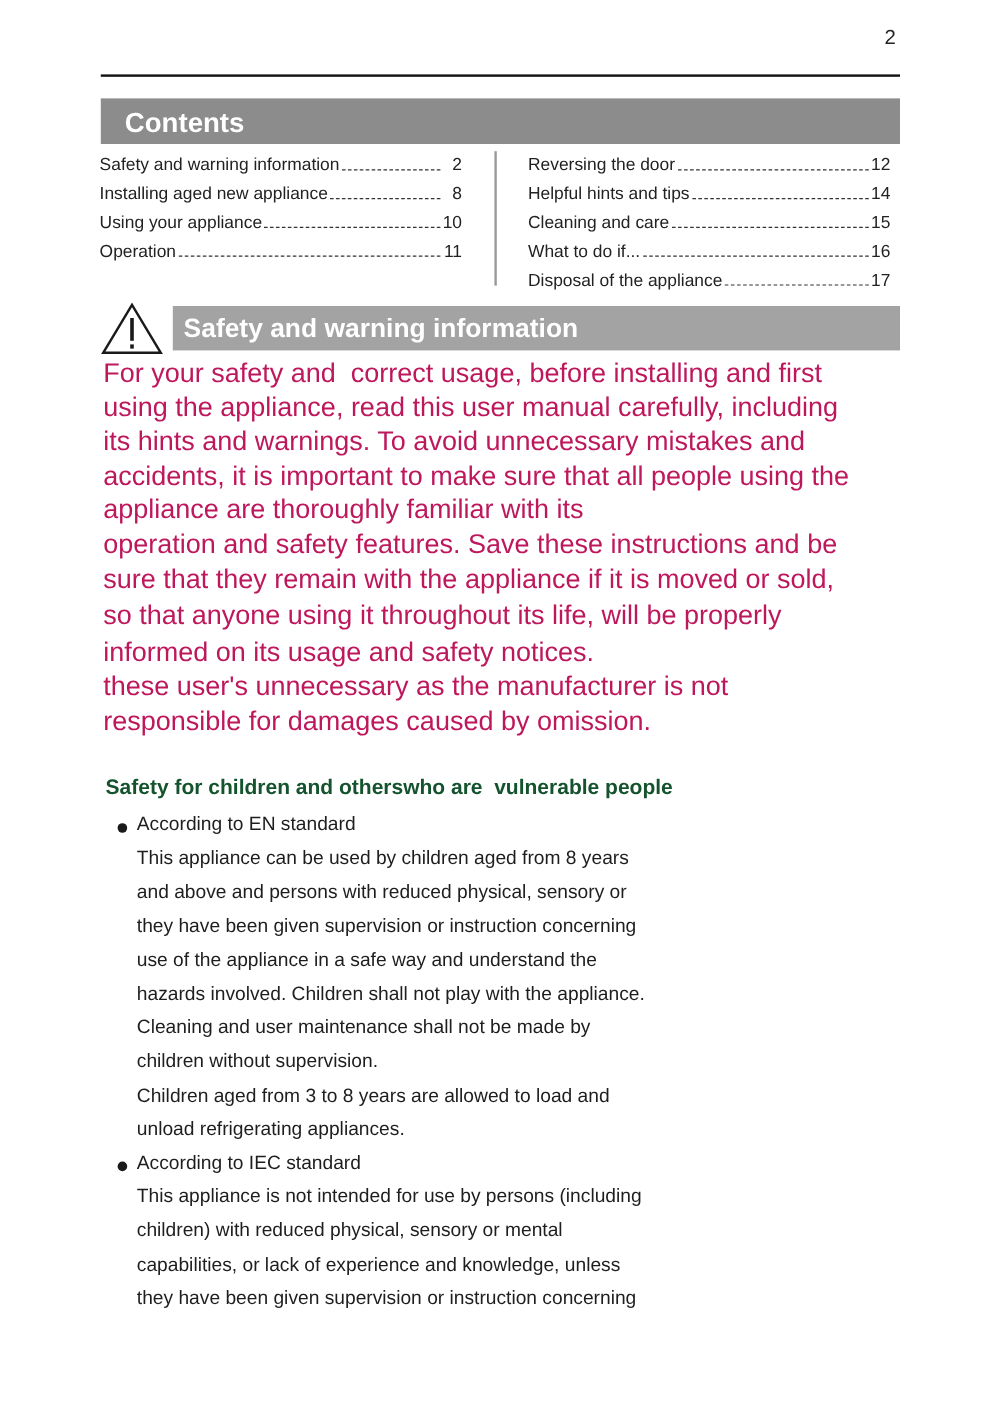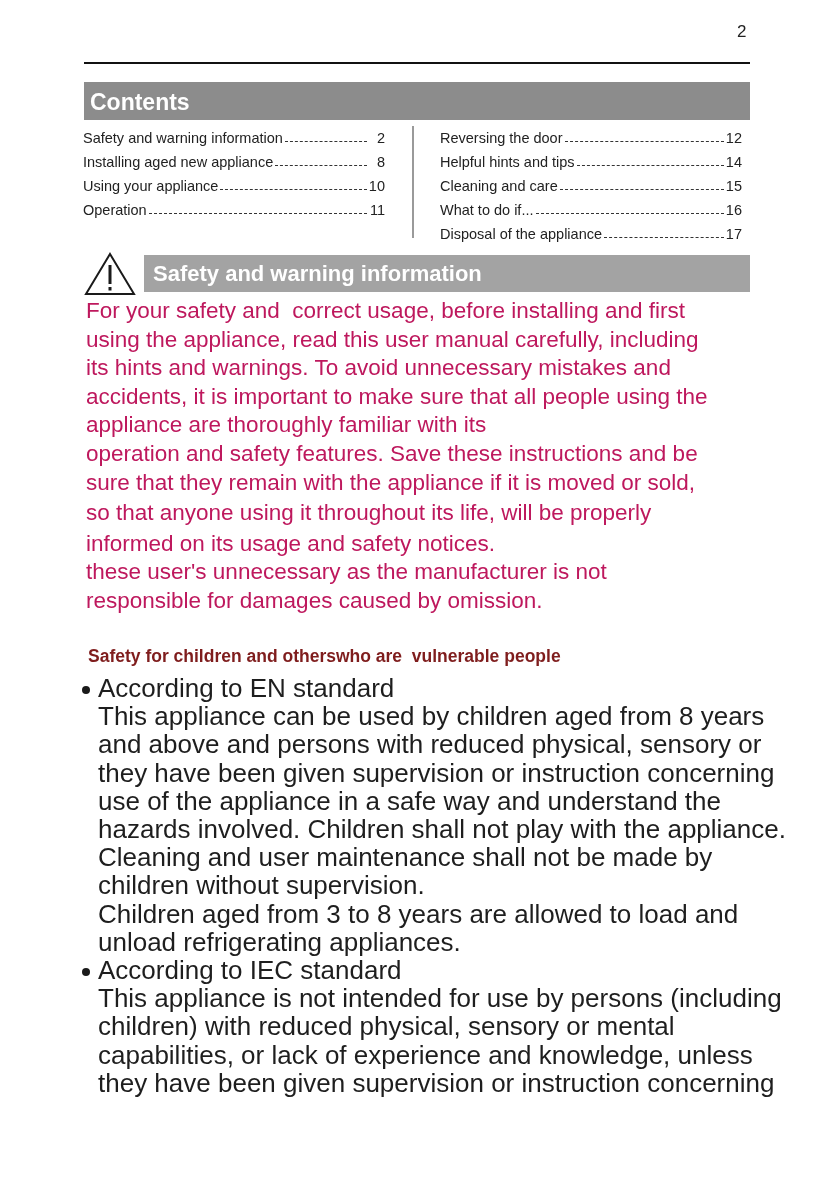--- a/index.html
+++ b/index.html
@@ -9,21 +9,21 @@
     }
     .page-number {
       position: absolute; top: 22px; left: 737px; font-size: 17px; color: #222;
     }
     .top-rule {
       position: absolute; top: 62px; left: 84px; width: 666px; height: 2px; background: #111;
     }
     .contents-header {
       position: absolute; top: 82px; left: 84px; width: 666px; height: 38px;
       background: #8c8c8c; color: #fff; font-weight: bold; font-size: 23px;
-      line-height: 40px; padding-left: 6px; box-sizing: border-box;
+      line-height: 40px; padding-left: 20px; box-sizing: border-box;
     }
     .toc-col {
       position: absolute; top: 122px; font-size: 14.5px; color: #222;
     }
     .toc-left { left: 83px; width: 302px; }
     .toc-right { left: 440px; width: 302px; }
     .toc-row {
       display: flex; align-items: flex-end; height: 24px; white-space: nowrap;
     }
     .toc-title { flex: 0 0 auto; }
@@ -42,26 +42,26 @@
       position: absolute; top: 255px; left: 144px; width: 606px; height: 37px;
       background: #a3a3a3; color: #fff; font-weight: bold; font-size: 22px;
       line-height: 37px; padding-left: 9px; box-sizing: border-box;
     }
     .intro {
       position: absolute; top: 297px; left: 86px; width: 680px;
       font-size: 22.5px; line-height: 28.6px; color: #be185d;
     }
     .intro p { margin: 0; white-space: nowrap; }
     .subhead {
-      position: absolute; top: 646px; left: 88px; font-weight: bold; font-size: 17.5px; color: #7f1d1d;
+      position: absolute; top: 646px; left: 88px; font-weight: bold; font-size: 17.5px; color: #14532d;
       white-space: nowrap;
     }
     .bullets {
-      position: absolute; top: 674px; left: 80px; width: 680px;
-      font-size: 26px; line-height: 28.2px; color: #1e1e1e;
+      position: absolute; top: 674px; left: 96px; width: 680px;
+      font-size: 16px; line-height: 28.2px; color: #1e1e1e;
     }
     .bullet { position: relative; padding-left: 18px; margin: 0; }
     .bullet-dot {
       position: absolute; left: 2px; top: 12px; width: 8px; height: 8px; border-radius: 50%; background: #1a1a1a;
     }
     .line { white-space: nowrap; margin: 0; }
   </style>
 </head>
 <body>
 

